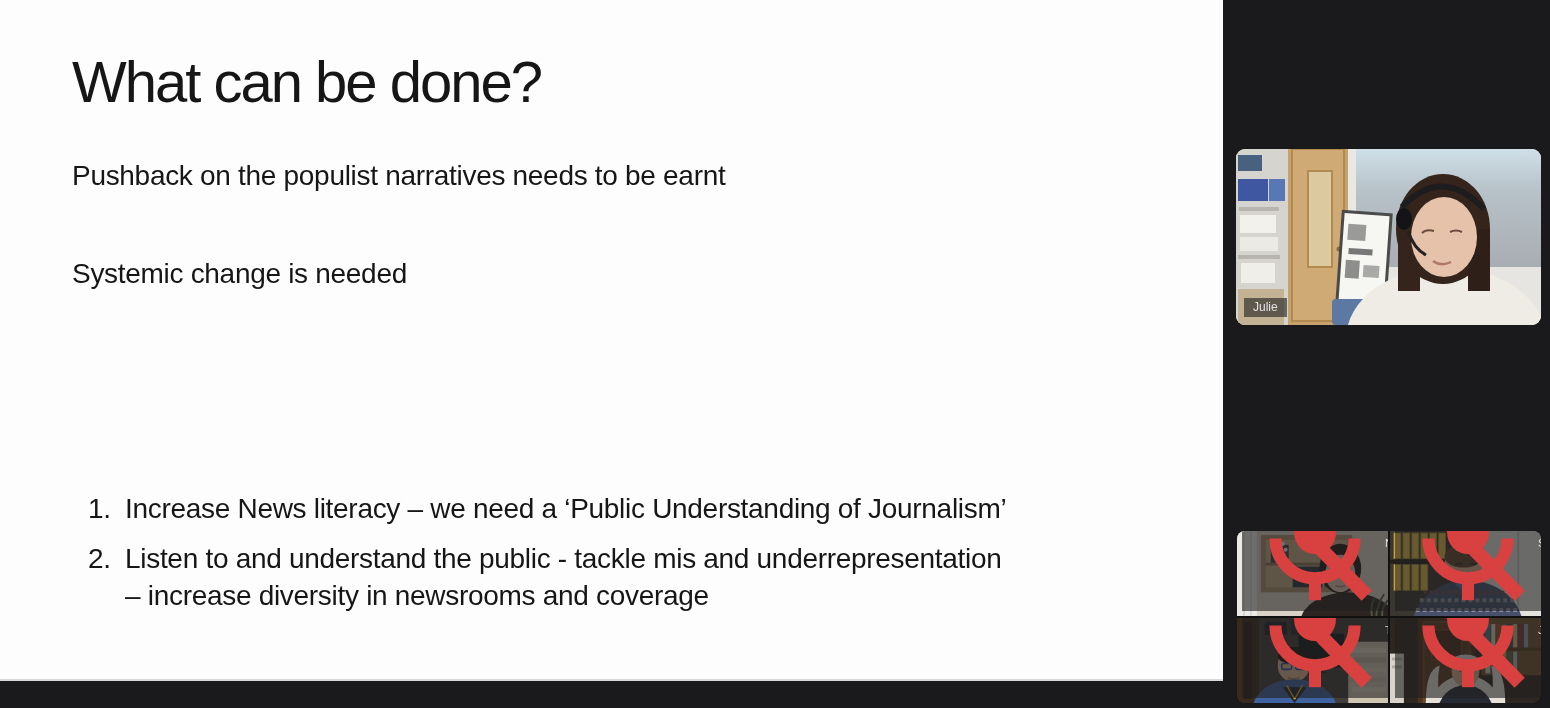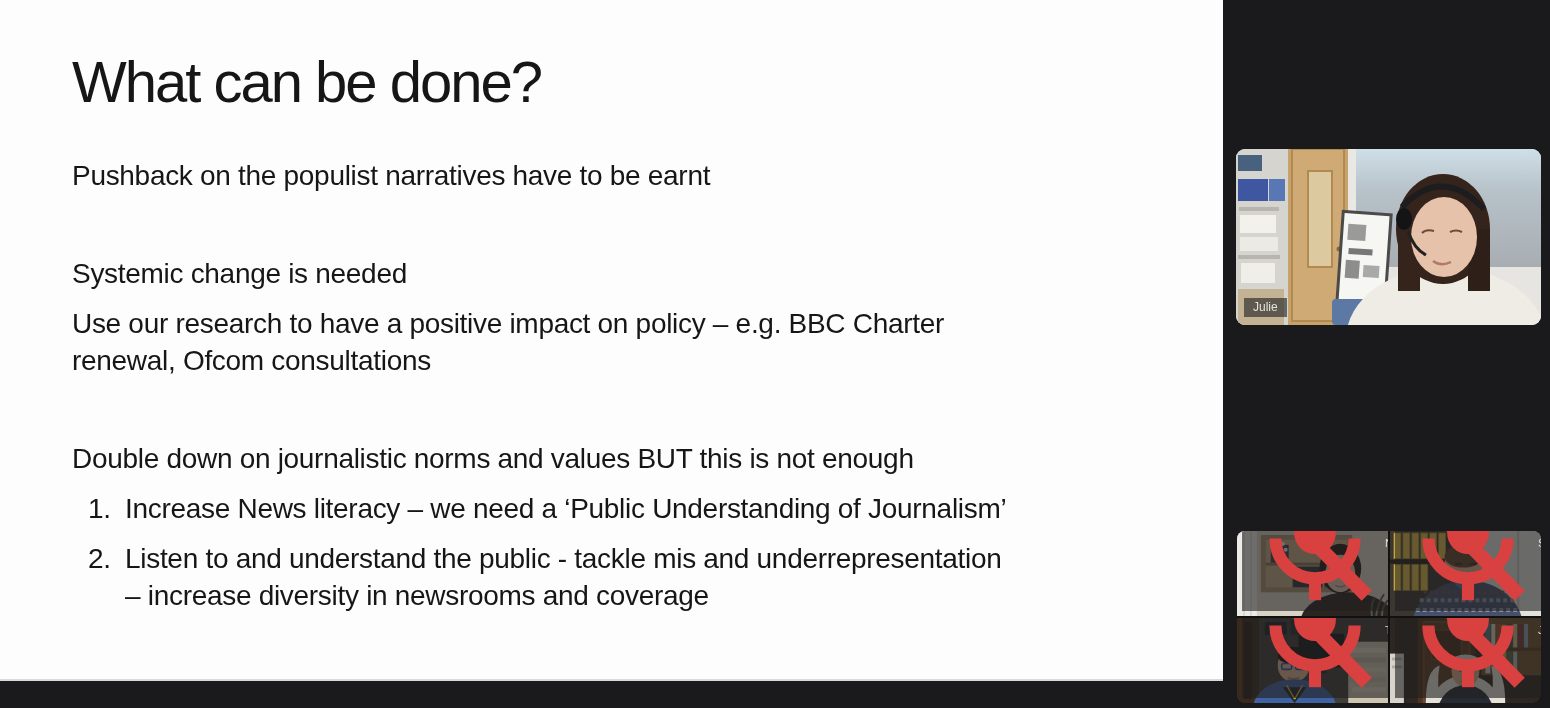--- a/index.html
+++ b/index.html
@@ -64,25 +64,22 @@
     white-space:nowrap;
   }
   .tile-featured .name-label { left:8px; bottom:8px; font-size:12px; line-height:15px; padding:2px 9px; }
   .mic { width:11px; height:11px; flex:0 0 auto; }
 </style>
 </head>
 <body>
 
 <div class="slide">
   <div class="title">What can be done?</div>
-  <div class="para p1">Pushback on the populist narratives have to be earnt</div>
+  <div class="para p1">Pushback on the populist narratives needs to be earnt</div>
   <div class="para p2">Systemic change is needed</div>
-  <div class="para p3">Use our research to have a positive impact on policy – e.g. BBC Charter
-renewal, Ofcom consultations</div>
-  <div class="para p4">Double down on journalistic norms and values BUT this is not enough</div>
 
   <div class="list-item li1">
     <span class="num">1.</span>
     <span class="li-text">Increase News literacy – we need a ‘Public Understanding of Journalism’</span>
   </div>
   <div class="list-item li2">
     <span class="num">2.</span>
     <span class="li-text">Listen to and understand the public - tackle mis and underrepresentation
 – increase diversity in newsrooms and coverage</span>
   </div>

